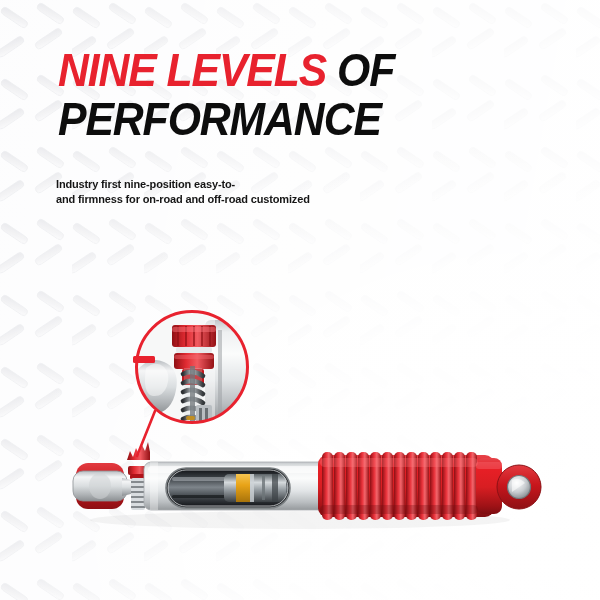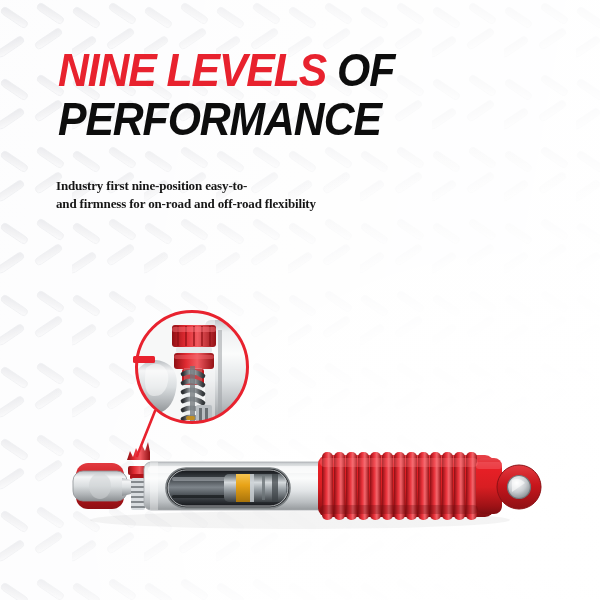--- a/index.html
+++ b/index.html
@@ -31,22 +31,22 @@
     white-space:nowrap;
   }
   .hl-line{font-size:46px;display:block;transform:scaleX(.93);transform-origin:left center;}
   .hl-line.l2{margin-top:6px;}
   .hl-red{color:#e8222e;}
   .hl-black{color:#0d0d0d;}
 
   
   #body-copy{
     position:absolute;left:56px;top:177px;z-index:5;
-    color:#161616;font-size:13px;font-weight:bold;line-height:1.40;
-    letter-spacing:-.15px;white-space:nowrap;font-family:Liberation Serif, serif;
+    color:#161616;font-size:11px;font-weight:bold;line-height:1.40;
+    letter-spacing:-.15px;white-space:nowrap;
   }
   #body-copy div{display:block;}
 
   
   #art{position:absolute;inset:0;z-index:4;}
   #art svg{display:block;width:600px;height:600px;}
 </style>
 </head>
 <body>
 
@@ -95,21 +95,21 @@
 
   <div id="headline">
     <span class="hl-line l1">
       <span class="hl-red">NINE LEVELS</span><span class="hl-black"> OF</span>
     </span>
     <span class="hl-line l2 hl-black">PERFORMANCE</span>
   </div>
 
   <div id="body-copy">
     <div>Industry first nine-position easy-to-</div>
-    <div>and firmness for on-road and off-road flexibility</div>
+    <div>and firmness for on-road and off-road customized</div>
   </div>
 
   <div id="art">
     <svg viewBox="0 0 600 600" xmlns="http://www.w3.org/2000/svg" aria-hidden="true">
       <defs>
 
         <linearGradient id="bodyMetal" x1="0" y1="0" x2="0" y2="1">
           <stop offset="0%" stop-color="#c2c6c9"></stop>
           <stop offset="12%" stop-color="#eef0f1"></stop>
           <stop offset="34%" stop-color="#fbfcfc"></stop>

